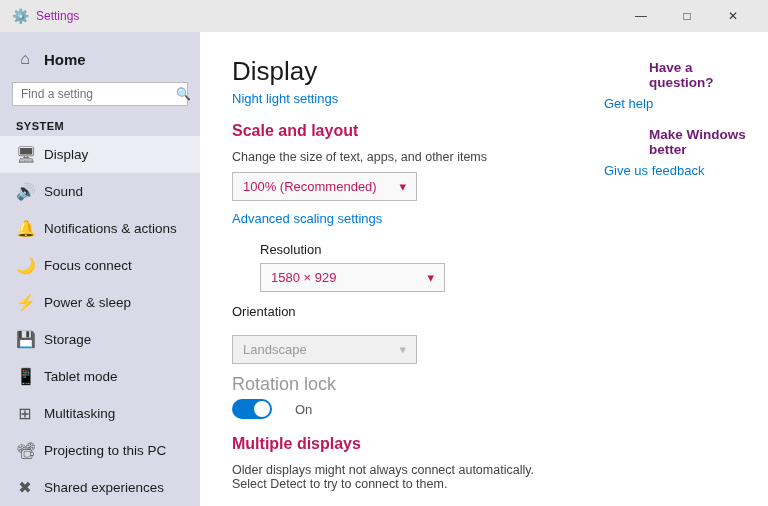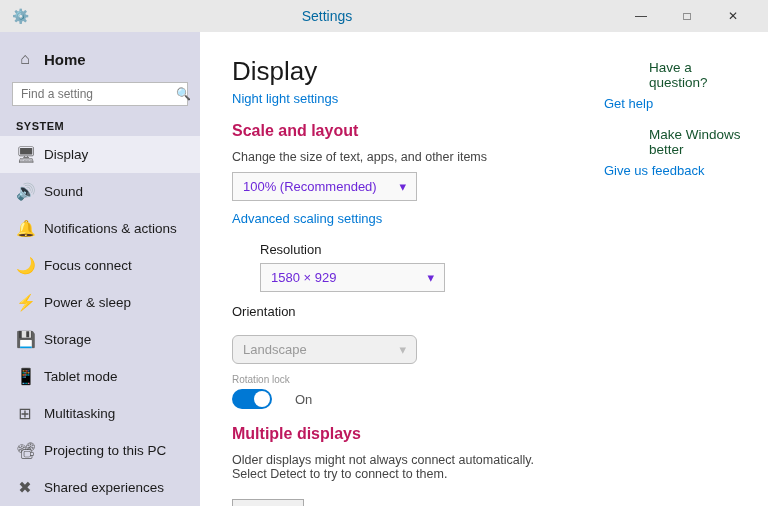--- a/index.html
+++ b/index.html
@@ -8,21 +8,21 @@
     
     .titlebar {
       background: #e8e8e8;
       height: 32px;
       display: flex;
       align-items: center;
       padding: 0 12px;
       flex-shrink: 0;
     }
     .titlebar-icon { width: 16px; height: 16px; margin-right: 8px; }
-    .titlebar-title { font-size: 14px; color: #0369a1; flex: 1; text-align: center; }
+    .titlebar-title { font-size: 12px; color: #a21caf; flex: 1; }
     .titlebar-controls { display: flex; gap: 0; }
     .titlebar-btn {
       width: 46px; height: 32px;
       display: flex; align-items: center; justify-content: center;
       font-size: 12px; color: #333; cursor: pointer; background: transparent; border: none;
     }
 
     
     .app-body { display: flex; flex: 1; overflow: hidden; }
 
@@ -78,47 +78,47 @@
 
     .section-heading { font-size: 16px; font-weight: 600; color: #be185d; margin-bottom: 10px; }
     .section-sub { font-size: 12.5px; color: #444; margin-bottom: 8px; }
 
     .dropdown-wrapper {
       display: flex; align-items: center;
       border: 1px solid #bbb; background: #f9f9f9;
       padding: 6px 10px; width: 185px; cursor: pointer; margin-bottom: 10px;
       justify-content: space-between;
     }
-    .dropdown-wrapper span { font-size: 13px; color: #6d28d9; }
+    .dropdown-wrapper span { font-size: 13px; color: #be185d; }
     .dropdown-arrow { font-size: 11px; color: #555; }
 
     .detect-btn {
       border: 1px solid #aaa; background: #f0f0f0; padding: 6px 16px;
       font-size: 13px; cursor: pointer; color: #1a1a1a; margin-top: 10px;
       display: inline-block;
     }
 
     .toggle-row { display: flex; align-items: center; gap: 23px; margin-top: 4px; }
     .toggle {
       width: 40px; height: 20px; background: #0078d4; border-radius: 10px;
       position: relative; cursor: pointer;
     }
     .toggle-knob {
       width: 16px; height: 16px; background: white; border-radius: 50%;
       position: absolute; top: 2px; right: 2px;
     }
     .toggle-label { font-size: 13px; color: #555; }
 
-    .label-muted { font-size: 10px; color: #999; margin-bottom: 4px; }
+    .label-muted { font-size: 18px; color: #999; margin-bottom: 4px; }
 
     
     .help-panel {
       width: 180px; flex-shrink: 0; padding: 28px 16px; background: white;
     }
-    .help-title { font-size: 13.5px; font-weight: 400; color: #14532d; margin-bottom: 6px; padding-left: 45px; }
+    .help-title { font-size: 13.5px; font-weight: 700; color: #701a75; margin-bottom: 6px; padding-left: 45px; }
     .help-link { color: #0078d4; font-size: 13px; cursor: pointer; display: block; margin-bottom: 16px; }
   </style>
 </head>
 <body>
 
 <div class="titlebar">
   <span class="titlebar-icon">⚙️</span>
   <span class="titlebar-title">Settings</span>
   <div class="titlebar-controls">
     <button class="titlebar-btn">—</button>
@@ -200,21 +200,21 @@
     <div style="margin-bottom:12px;margin-left:28px;">
       <div class="section-sub" style="margin-bottom:6px; font-size:13px; color:#1a1a1a;">Resolution</div>
       <div class="dropdown-wrapper">
         <span>1580 × 929</span>
         <span class="dropdown-arrow">▾</span>
       </div>
     </div>
 
     <div style="margin-bottom:8px;">
       <div class="section-sub" style="margin-bottom:16px; font-size:13px; color:#1a1a1a;">Orientation</div>
-      <div class="dropdown-wrapper" style="background:#f0f0f0;border-radius:6px;">
+      <div class="dropdown-wrapper" style="background:#f0f0f0;">
         <span style="color:#999;">Landscape</span>
         <span class="dropdown-arrow" style="color:#bbb;">▾</span>
       </div>
     </div>
 
     <div style="margin-bottom:16px;">
       <div class="label-muted">Rotation lock</div>
       <div class="toggle-row">
         <div class="toggle">
           <div class="toggle-knob"></div>

